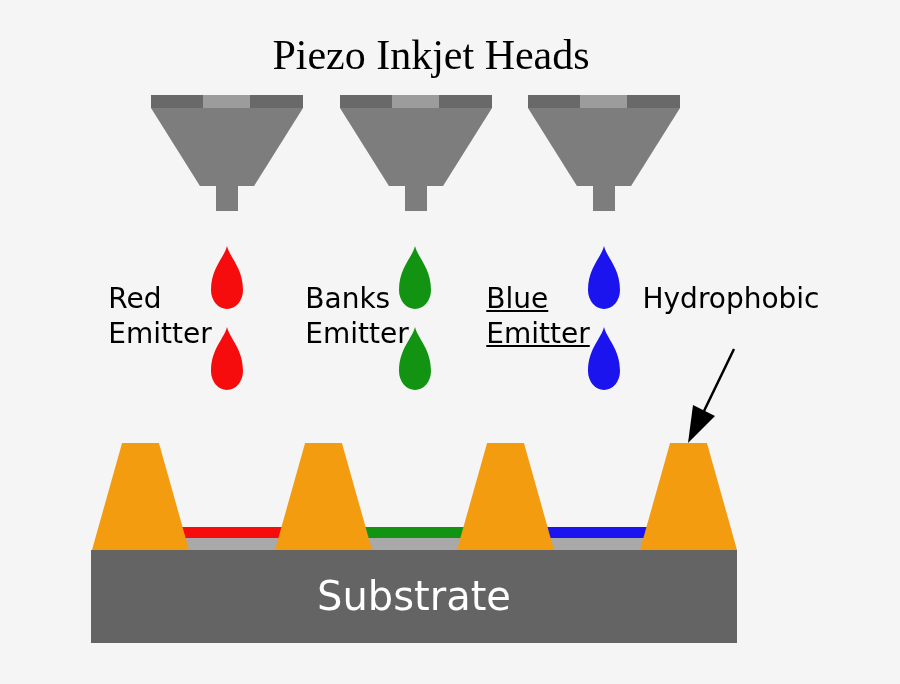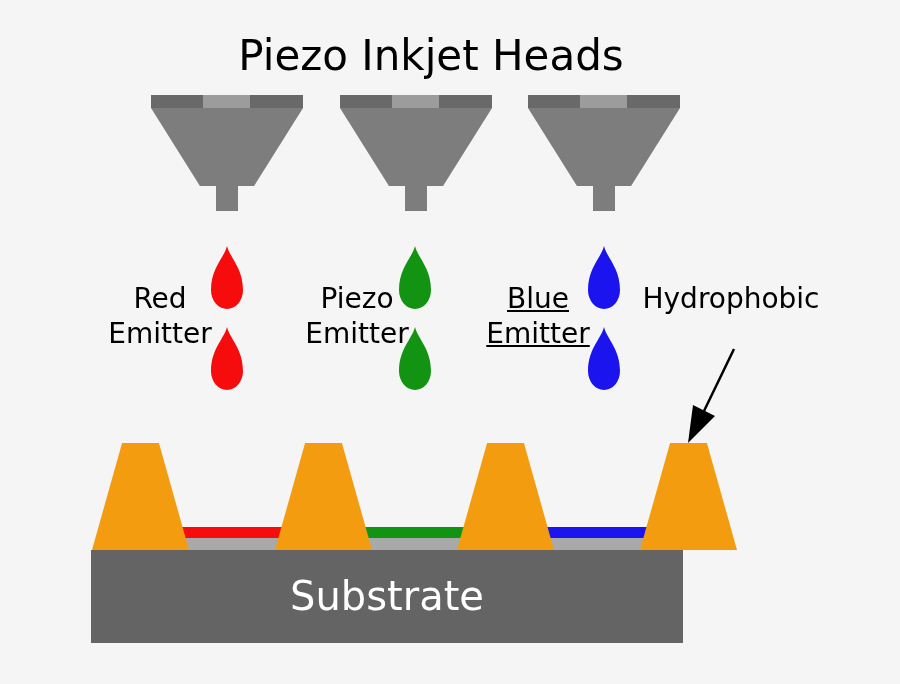--- a/index.html
+++ b/index.html
@@ -1,59 +1,59 @@
 <!DOCTYPE html>
 <html><head>
 <meta charset="utf-8">
 <style>
   html,body{margin:0;padding:0;}
   body{background:#F5F5F5;font-family:"DejaVu Sans","Liberation Sans",sans-serif;}
   #stage{position:relative;width:900px;height:684px;overflow:hidden;background:var(--background,#F5F5F5);color:var(--text,#000);}
   .abs{position:absolute;}
 
   
-  .title{top:31px;left:431px;transform:translateX(-50%);font-size:42px;font-weight:500;white-space:nowrap;}
+  .title{top:31px;left:431px;transform:translateX(-50%);font-size:42px;font-weight:500;white-space:nowrap;font-family:Liberation Serif, serif;}
 
   
   .head{top:95px;width:152px;height:116px;}
   .head.h1{left:151px;} .head.h2{left:340px;} .head.h3{left:528px;}
   .head .bar{position:absolute;left:0;top:0;width:152px;height:13px;background:var(--head-bar);}
   .head .bar-light{position:absolute;left:52px;top:0;width:47px;height:13px;background:var(--head-bar-light);}
   .head .funnel{position:absolute;left:0;top:13px;width:152px;height:78px;background:var(--head-body);
     clip-path:polygon(0 0,100% 0,67.8% 100%,32.2% 100%);}
   .head .stem{position:absolute;left:65px;top:91px;width:22px;height:25px;background:var(--head-body);}
 
   
   .drop{width:32px;height:63px;}
   .drop svg{display:block;width:32px;height:63px;}
   .col-red{left:211px;} .col-green{left:399px;} .col-blue{left:588px;}
   .row1{top:246px;} .row2{top:327px;}
   .drop-red{color:var(--red);} .drop-green{color:var(--green);} .drop-blue{color:var(--blue);}
 
   
-  .lbl{top:281px;transform:translateX(-50%);font-size:28px;line-height:35px;text-align:center;white-space:nowrap;}
+  .lbl{top:281px;transform:translateX(-50%);font-size:28px;line-height:35px;white-space:nowrap;}
   .lbl-red{left:160px;} .lbl-green{left:357px;} .lbl-blue{left:538px;text-decoration:underline;} .lbl-banks{left:731px;}
 
   
   .arrow-svg{left:680px;top:340px;width:80px;height:110px;}
 
   
   .base-strip{top:538px;left:141px;width:548px;height:12px;background:var(--bank-base-gray);}
   .ink{top:527px;height:11px;}
   .ink-red{left:141px;width:183px;background:var(--red);}
   .ink-green{left:324px;width:182px;background:var(--green);}
   .ink-blue{left:506px;width:183px;background:var(--blue);}
 
   
   .bank{top:443px;width:97px;height:107px;background:var(--orange);
     clip-path:polygon(31% 0,69% 0,100% 100%,0 100%);}
   .bank.b1{left:92px;} .bank.b2{left:275px;} .bank.b3{left:457px;} .bank.b4{left:640px;}
 
   
-  .substrate{top:550px;left:91px;width:592px;height:93px;background:var(--substrate-gray);}
+  .substrate{top:550px;left:91px;width:646px;height:93px;background:var(--substrate-gray);}
   .substrate-label{position:absolute;left:0;top:0;width:100%;height:93px;line-height:93px;text-align:center;
     color:var(--substrate-text);font-size:40px;}
 </style>
 </head>
 <body>
 
 <div id="stage" style="--background: #F5F5F5; --head-body: #7D7D7D; --head-bar: #696969; --head-bar-light: #9C9C9C; --red: #F60C0C; --green: #129412; --blue: #1B14EE; --orange: #F39C0F; --bank-base-gray: #A9A9A9; --substrate-gray: #646464; --text: #000000; --substrate-text: #FFFFFF;">
 
   <div class="abs title">Piezo Inkjet Heads</div>
 
@@ -105,21 +105,21 @@
     <svg viewBox="0 0 32 63">
         <path fill="currentColor" d="M16 0 C19 12,32 22,32 44 A16 19 0 0 1 0 44 C0 22,13 12,16 0 Z"></path>
       </svg>
   </div>
 
   <div class="abs lbl lbl-red">
     <div>Red</div>
     <div>Emitter</div>
   </div>
   <div class="abs lbl lbl-green">
-    <div>Piezo</div>
+    <div>Banks</div>
     <div>Emitter</div>
   </div>
   <div class="abs lbl lbl-blue">
     <div>Blue</div>
     <div>Emitter</div>
   </div>
   <div class="abs lbl lbl-banks">
     <div>Hydrophobic</div>
   </div>
 

